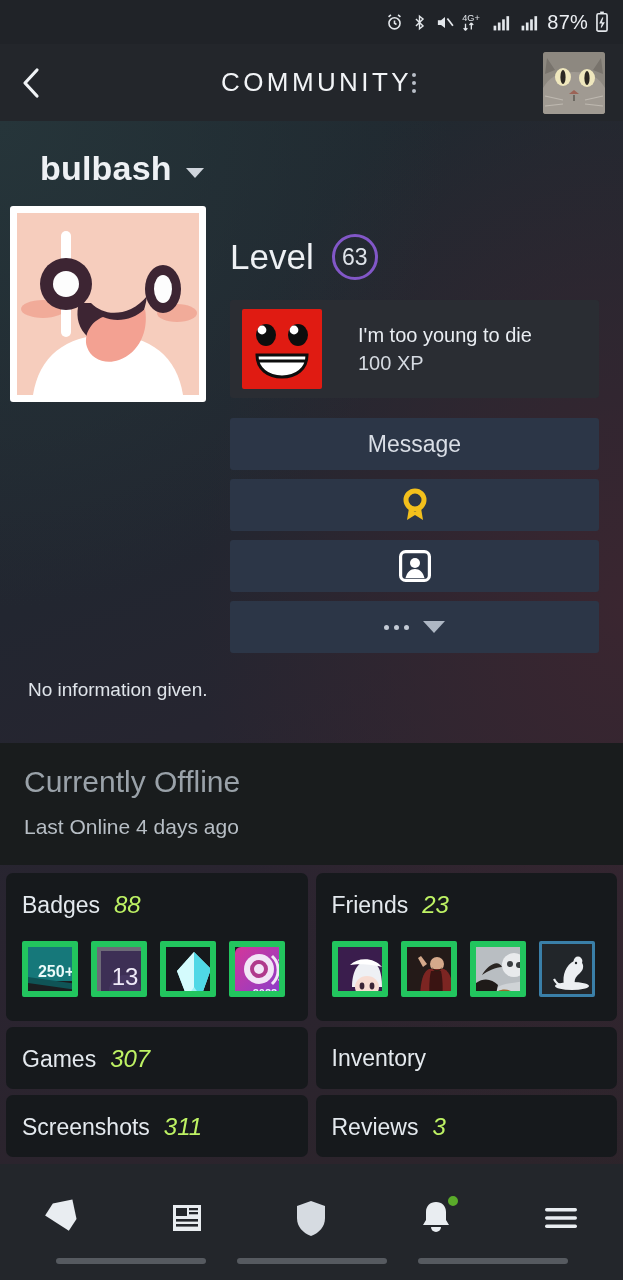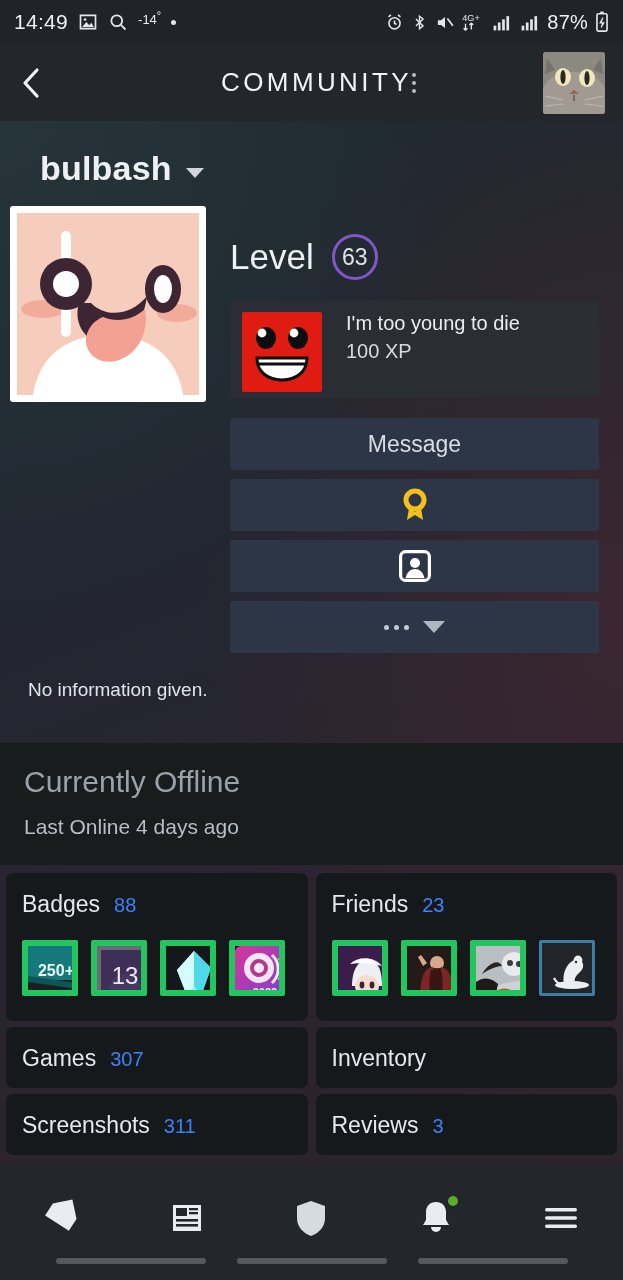--- a/index.html
+++ b/index.html
@@ -67,22 +67,22 @@
   .avatar-img{ width:100%; height:100%; overflow:hidden; position:relative; background:#f4c3b4; }
 
   .pinfo{ flex:1; min-width:0; }
   .level-row{ display:flex; align-items:center; gap:18px; margin-top:28px; }
   .level-label{ color:#eef1f4; font-size:35px; font-weight:400; }
   .level-circle{
     width:46px;height:46px;border-radius:50%;border:3px solid #8257c8;
     display:flex;align-items:center;justify-content:center;color:#dfe4ea;font-size:23px;
   }
   .badge-card{
-    margin-top:20px; background:#2a2d33; border-radius:3px; display:flex; 
-    gap:24px; padding:12px; height:98px;
+    margin-top:20px; background:#2a2d33; border-radius:3px; display:flex; align-items:center;
+    gap:36px; padding:12px; height:98px;
   }
   .badge-icon{ width:80px;height:80px;flex:0 0 auto;border-radius:2px;overflow:hidden; }
   .badge-txt{ display:flex; flex-direction:column; gap:5px; }
   .badge-name{ color:#e9edf2; font-size:20px; }
   .badge-xp{ color:#d5dae1; font-size:20px; }
 
   .actions{ margin-top:20px; display:flex; flex-direction:column; gap:9px; }
   .act-btn{
     background:#2c3647; border-radius:3px; height:52px;
     display:flex; align-items:center; justify-content:center;
@@ -100,21 +100,21 @@
   .status-card{ margin-top:42px; background:#191c1d; padding:22px 24px 26px; }
   .status-title{ color:#9aa2a9; font-size:30px; font-weight:400; }
   .status-sub{ color:#b7bec5; font-size:21px; margin-top:16px; }
 
   
   .grid{ display:grid; grid-template-columns:1fr 1fr; gap:6px 8px; padding:8px 6px 0; }
   .cell{ background:#16191c; border-radius:7px; padding:18px 16px 16px; }
   .cell.tall{ min-height:148px; }
   .cell-head{ display:flex; align-items:baseline; gap:14px; }
   .cell-label{ color:#e4e9ee; font-size:23px; }
-  .cell-count{ color:#3b82f6; font-size:20px; }
+  .cell-count{ color:#bef264; font-size:24px;font-style:italic; }
   .thumbs{ display:flex; gap:13px; margin-top:22px; }
   .thumb{ width:56px;height:56px;border-radius:2px;overflow:hidden;position:relative;
           border:6px solid #22c55e; }
   .thumb.online{ border:3px solid #3a7fa8; }
 
   
   .botnav{
     position:absolute; left:0; right:0; bottom:0; height:116px; background:#23262b;
     display:flex; align-items:flex-start; padding-top:28px; z-index:20;
   }
@@ -123,38 +123,20 @@
             border-radius:50%; background:#5aab2a; border:2px solid #23262b; }
   .gesture{ position:absolute; bottom:16px; left:0; right:0; display:flex; justify-content:space-around; padding:0 40px; }
   .gesture span{ height:6px; width:150px; border-radius:3px; background:#565a60; display:block; }
 </style>
 </head>
 <body>
 
 <div id="app">
 
   <div class="statusbar">
-    <div class="sb-left">
-      <span class="sb-time">14:49</span>
-      <span class="ico">
-        <svg width="20" height="20" viewBox="0 0 24 24" fill="#e3e7eb">
-            <path d="M3 4h18v16H3z" fill="none" stroke="#e3e7eb" stroke-width="2"></path>
-            <circle cx="8.5" cy="9" r="1.6"></circle>
-            <path d="M5 18l5-6 3.5 4L16 13l3 5z"></path>
-          </svg>
-      </span>
-      <span class="ico">
-        <svg width="20" height="20" viewBox="0 0 24 24" fill="none" stroke="#e3e7eb" stroke-width="2.2">
-            <circle cx="10.5" cy="10.5" r="6.5"></circle>
-            <path d="M15.5 15.5L21 21"></path>
-          </svg>
-      </span>
-      <span class="sb-temp"><span>-14</span><sup>°</sup></span>
-      <span class="sb-dot"></span>
-    </div>
     <div class="sb-right">
       <span class="ico">
         <svg width="19" height="19" viewBox="0 0 24 24" fill="none" stroke="#e3e7eb" stroke-width="2">
             <circle cx="12" cy="13" r="7"></circle>
             <path d="M12 9.5V13l2.5 1.5M4.5 5l3-2.5M19.5 5l-3-2.5"></path>
           </svg>
       </span>
       <span class="ico">
         <svg width="17" height="19" viewBox="0 0 24 24" fill="none" stroke="#e3e7eb" stroke-width="2">
             <path d="M7 7l10 10-5 4V3l5 4L7 17"></path>

